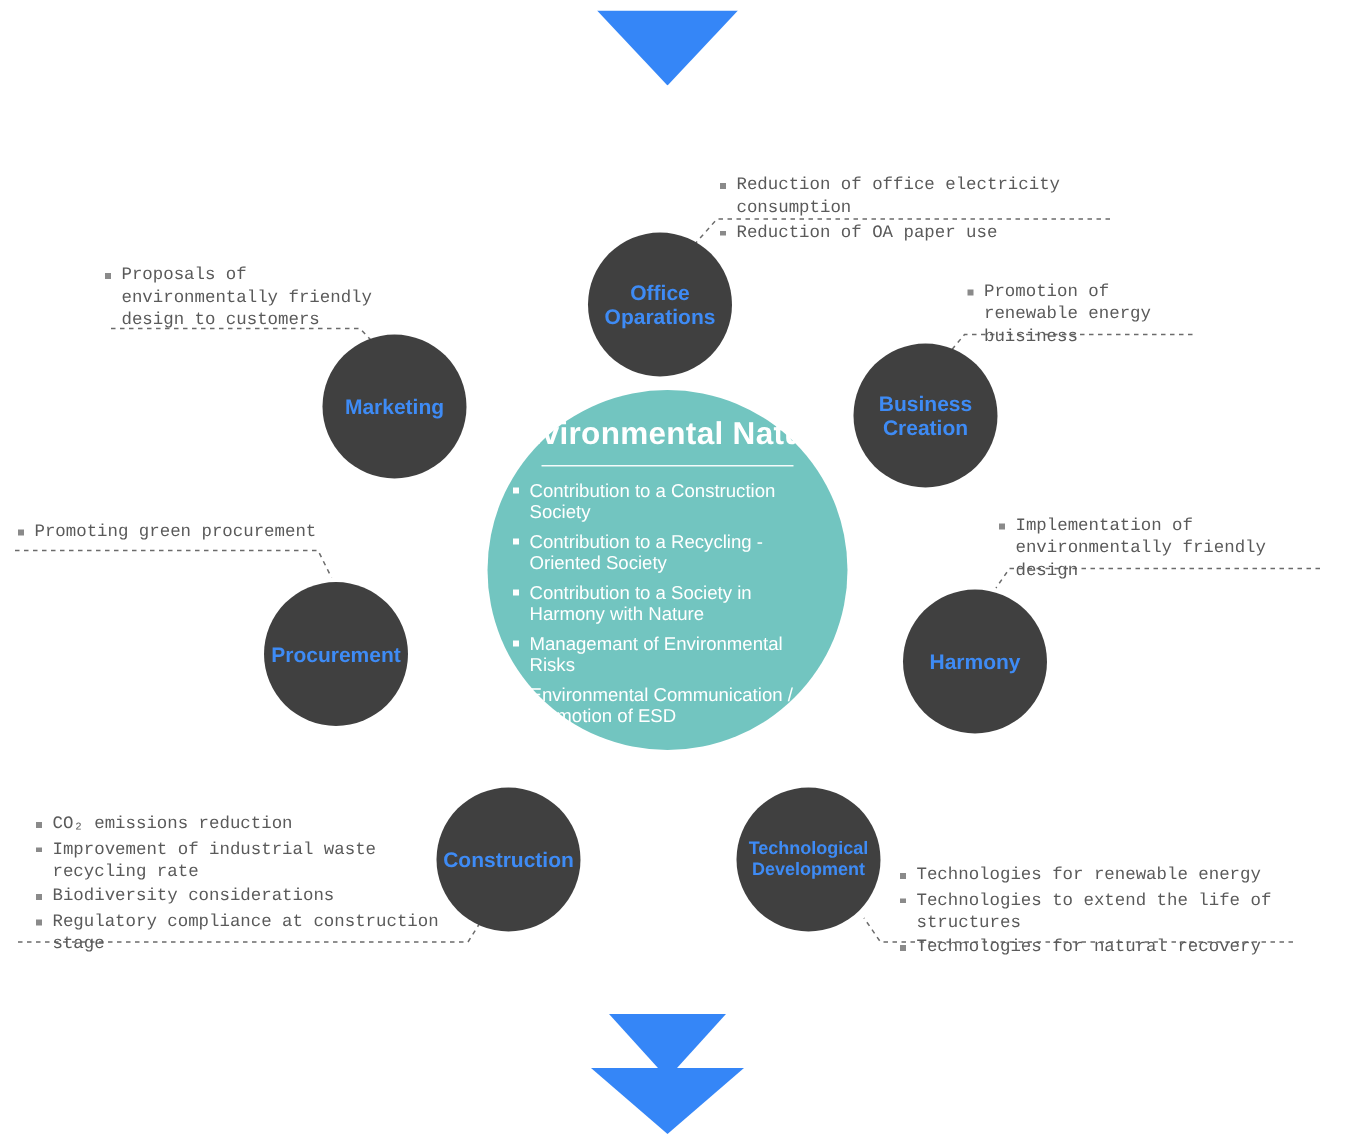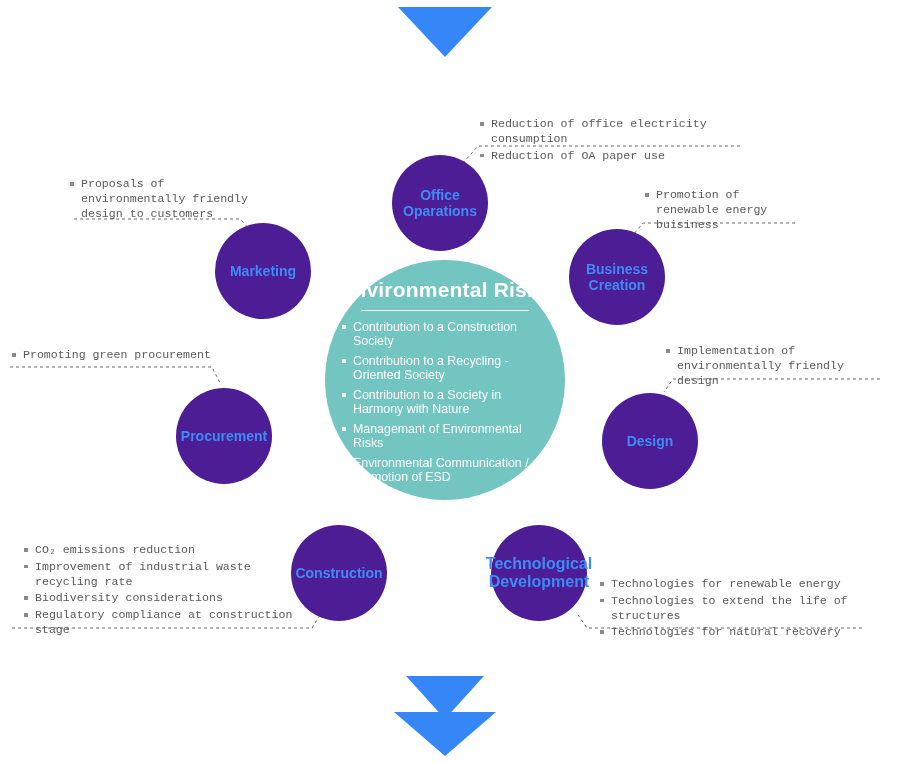--- a/index.html
+++ b/index.html
@@ -77,21 +77,21 @@
     content: "";
     position: absolute;
     left: -11px; top: 5px;
     width: 4px; height: 4px;
     background: #ffffff;
   }
   
   .node {
     position: absolute;
     border-radius: 50%;
-    background: #4c1d95;
+    background: #404040;
     display: flex;
     align-items: center;
     justify-content: center;
     text-align: center;
   }
   .node-label {
     color: #3e8bf5;
     font-weight: bold;
     font-size: 14px;
     line-height: 1.15;
@@ -150,21 +150,21 @@
   <svg class="arrow-top" viewBox="0 0 94 50" width="94" height="50">
     <polygon points="0,0 94,0 47,50" fill="#3586f7"></polygon>
   </svg>
 
   <svg class="arrow-bottom" viewBox="0 0 102 80" width="102" height="80">
     <polygon points="12,0 90,0 51,43" fill="#3586f7"></polygon>
     <polygon points="0,36 102,36 51,80" fill="#3586f7"></polygon>
   </svg>
 
   <div class="center-circle">
-    <div class="center-title">Environmental Risks</div>
+    <div class="center-title">Environmental Nature</div>
     <div class="center-rule"></div>
     <ul class="center-list">
       <li>Contribution to a Construction Society</li>
       <li>Contribution to a Recycling - Oriented Society</li>
       <li>Contribution to a Society in Harmony with Nature</li>
       <li>Managemant of Environmental Risks</li>
       <li>Environmental Communication / promotion of ESD</li>
     </ul>
   </div>
 
@@ -172,25 +172,25 @@
     <div class="node-label" style="white-space:pre-line;">Office
 Oparations</div>
   </div>
 
   <div class="node" style="left:569px; top:229px; width:96px; height:96px;">
     <div class="node-label" style="white-space:pre-line;">Business
 Creation</div>
   </div>
 
   <div class="node" style="left:602px; top:393px; width:96px; height:96px;">
-    <div class="node-label" style="white-space:pre-line;">Design</div>
+    <div class="node-label" style="white-space:pre-line;">Harmony</div>
   </div>
 
   <div class="node" style="left:491px; top:525px; width:96px; height:96px;">
-    <div class="node-label" style="white-space:pre-line; font-size:16px;">Technological
+    <div class="node-label" style="white-space:pre-line; font-size:12px;">Technological
 Development</div>
   </div>
 
   <div class="node" style="left:291px; top:525px; width:96px; height:96px;">
     <div class="node-label" style="white-space:pre-line;">Construction</div>
   </div>
 
   <div class="node" style="left:176px; top:388px; width:96px; height:96px;">
     <div class="node-label" style="white-space:pre-line;">Procurement</div>
   </div>

